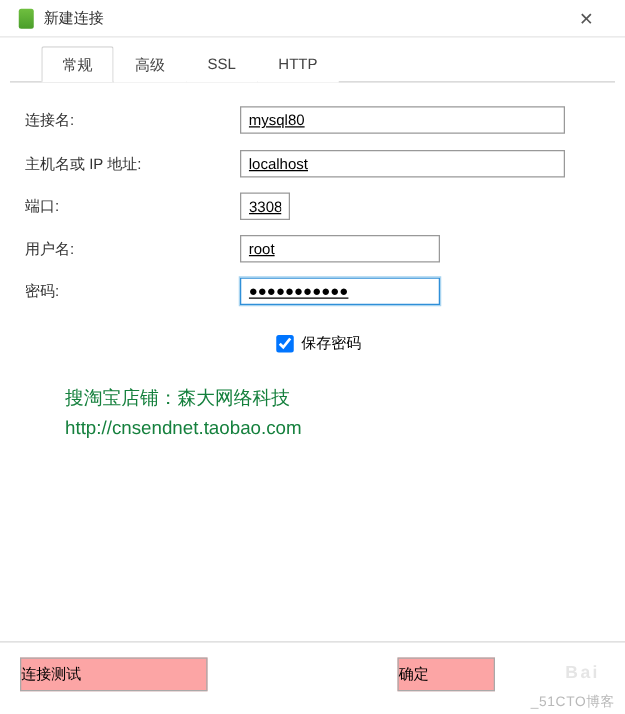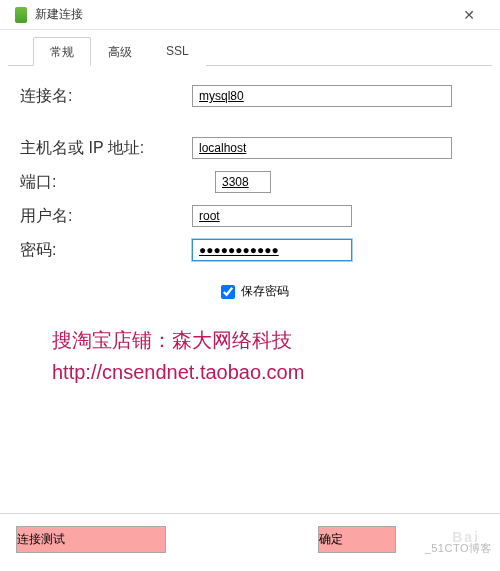--- a/index.html
+++ b/index.html
@@ -55,57 +55,57 @@
     }
     .form {
       padding: 18px 20px;
     }
     .row {
       display: flex;
       align-items: center;
       margin-bottom: 10px;
       min-height: 24px;
     }
-    .row.gap { margin-top: 28px; }
+    .row.gap { margin-top: 11px; }
     .label {
       width: 172px;
       color: #333;
-      font-size: 16px;
+      font-size: 12px;
     }
     .field input[type="text"],
     .field input[type="password"] {
       border: 1px solid #999;
       padding: 3px 6px;
       font-size: 12px;
       font-family: inherit;
       height: 22px;
       background: #fff;
       text-decoration: underline;
     }
     .w-wide { width: 260px; }
     .w-med { width: 160px; }
-    .w-port { width: 56px; margin-left: 23px; }
+    .w-port { width: 40px; }
     .pw-focus {
       border: 1px solid #2f8fd8 !important;
       outline: 1px solid #a8d4f0;
     }
     .checkbox-row {
       margin-left: 172px;
       display: flex;
       align-items: center;
       gap: 6px;
       margin-top: 21px;
       padding-left: 29px;
     }
     .checkbox-row input[type="checkbox"] {
       width: 14px; height: 14px;
     }
     .promo {
-      color: #be185d;
-      font-size: 20px;
+      color: #15803d;
+      font-size: 15px;
       line-height: 1.6;
       margin: 24px 10px 0 32px;
     }
     .footer {
       position: absolute;
       left: 0; right: 0; bottom: 18px;
       padding: 12px 16px 0 16px;
       border-top: 1px solid #d8d8d8;
       display: flex;
       justify-content: space-between;
@@ -120,21 +120,21 @@
       font-family: inherit;
       cursor: pointer;
       text-align: left;
     }
     .btn-test { width: 150px; }
     .btn-ok { width: 78px; }
     .btn-cancel-slot { width: 78px; visibility: hidden; }
     .footer-right { display: flex; gap: 10px; align-items: center; padding-left: 44px; }
     .watermark {
       position: absolute;
-      right: 8px; bottom: 15px;
+      right: 8px; bottom: 2px;
       font-size: 11px;
       color: #b9b9b9;
       letter-spacing: 0.5px;
     }
     .wm2 {
       position: absolute;
       right: 20px; bottom: 26px;
       font-size: 14px;
       color: rgba(180,180,180,0.35);
       font-weight: bold;
@@ -148,20 +148,21 @@
 <div class="titlebar">
   <div class="app-icon"></div>
   <div class="title">新建连接</div>
   <div class="close">✕</div>
 </div>
 
 <div class="tabs">
   <div class="tab active">常规</div>
   <div class="tab">高级</div>
   <div class="tab">SSL</div>
+  <div class="tab">HTTP</div>
 </div>
 
 <div class="form">
 
   <div class="row">
     <div class="label">连接名:</div>
     <div class="field">
       <input type="text" class="w-wide" value="mysql80" style="">
     </div>
   </div>

